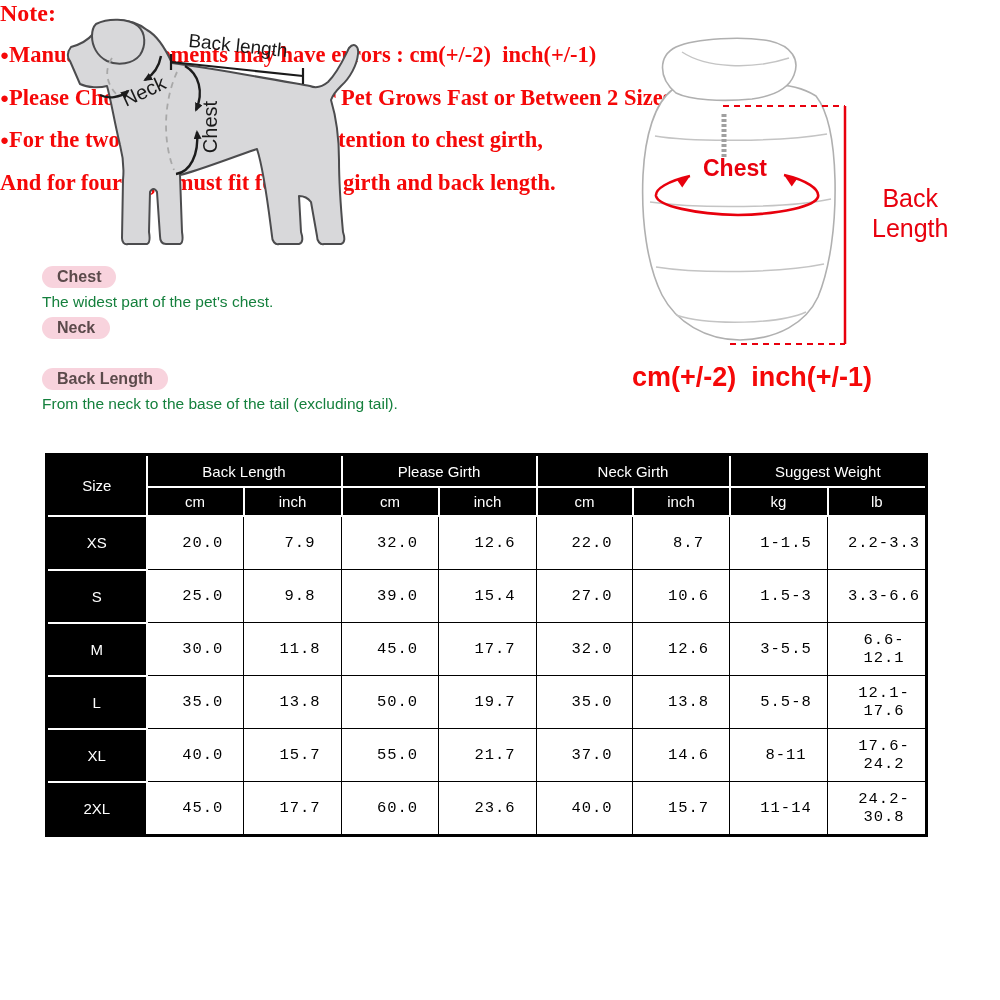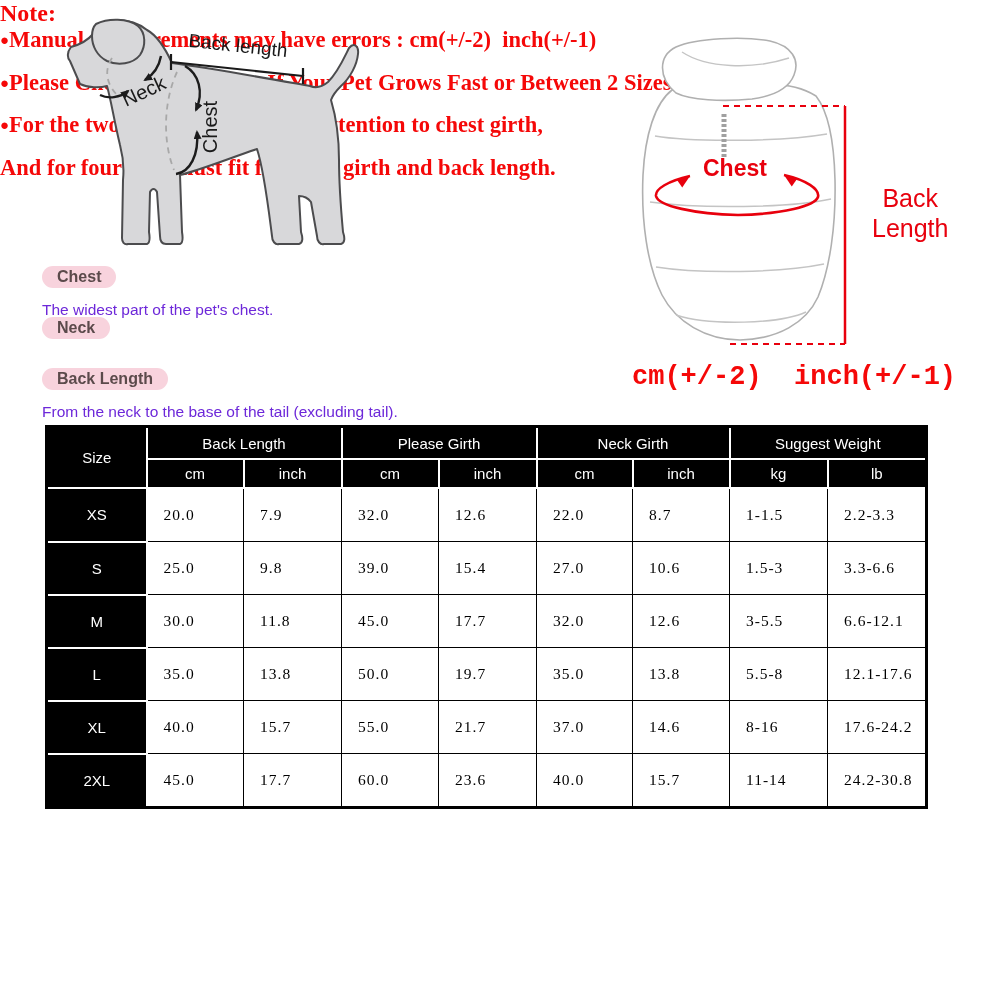--- a/index.html
+++ b/index.html
@@ -14,45 +14,45 @@
   #neck-dog{left:112px;top:80px;width:64px;text-align:center;
       font-size:20px;transform:rotate(-25deg);}
   #chest-dog{left:178px;top:115px;width:66px;height:24px;text-align:center;
       font-size:20px;transform:rotate(-90deg);}
 
   
   .red-label{color:#e8000d;}
   #chest-jacket{left:703px;top:155px;font-size:23px;font-weight:600;}
   #back-length-jacket{left:872px;top:183px;font-size:25px;line-height:30px;font-weight:500;text-align:center;}
   #tolerance{left:632px;top:362px;font-size:27px;font-weight:bold;
-      font-family:Liberation Mono, monospace;color:#f50808;white-space:pre;}
+      font-family:Liberation Sans, sans-serif;color:#f50808;white-space:pre;}
 
   
   .def-group{left:42px;width:520px;}
   .badge{display:inline-block;background:#f8d3dd;color:#5b4a4b;font-weight:bold;
       font-size:16px;padding:2px 15px;border-radius:13px;}
-  .def-desc{margin-top:13px;color:#6d28d9;font-size:15.5px;}
+  .def-desc{margin-top:5px;color:#15803d;font-size:15.5px;}
   #def-chest{top:266px;} #def-neck{top:317px;} #def-backlength{top:368px;}
 
   
   #size-table{left:45px;top:425px;}
-  table{border-collapse:collapse;table-layout:fixed;width:880px;border:3px solid #000;}
+  table{border-collapse:collapse;table-layout:fixed;width:880px;border:3px solid #000;margin-top:28px;}
   th{background:#000;color:#fff;border:2px solid #fff;font-weight:normal;}
   th.group{height:28px;font-size:15px;}
   th.sub{height:25px;font-size:15px;}
   th.corner{font-size:15px;}
   tbody th.size{font-size:15px;}
   td.val{background:#fff;color:#000;border:1px solid #000;height:50px;
-      font-family:Liberation Serif, serif;font-size:15.5px;
+      text-align:center;font-family:Liberation Mono, monospace;font-size:15.5px;
       letter-spacing:1px;padding-left:16px;}
 
   
   #notes{left:45px;top:794px;width:920px;font-family:"Liberation Serif",serif;
       color:#f50808;font-weight:bold;}
-  .note-title{font-size:24px;}
+  .note-title{font-size:24px;margin-bottom:15px;}
   .note-line{font-size:22.5px;margin-bottom:16.5px;white-space:pre-wrap;}
   .bullet{font-size:15px;vertical-align:2px;}
 </style>
 </head>
 <body>
 
 <div id="canvas">
 
   <svg class="abs" style="left:0;top:0;" width="400" height="280" viewBox="0 0 400 280">
     <defs>
@@ -228,21 +228,21 @@
             <td class="val">12.1-17.6</td>
           </tr>
           <tr>
       <th class="size">XL</th>
     <td class="val">40.0</td>
             <td class="val">15.7</td>
             <td class="val">55.0</td>
             <td class="val">21.7</td>
             <td class="val">37.0</td>
             <td class="val">14.6</td>
-            <td class="val">8-16</td>
+            <td class="val">8-11</td>
             <td class="val">17.6-24.2</td>
           </tr>
           <tr>
       <th class="size">2XL</th>
     <td class="val">45.0</td>
             <td class="val">17.7</td>
             <td class="val">60.0</td>
             <td class="val">23.6</td>
             <td class="val">40.0</td>
             <td class="val">15.7</td>

